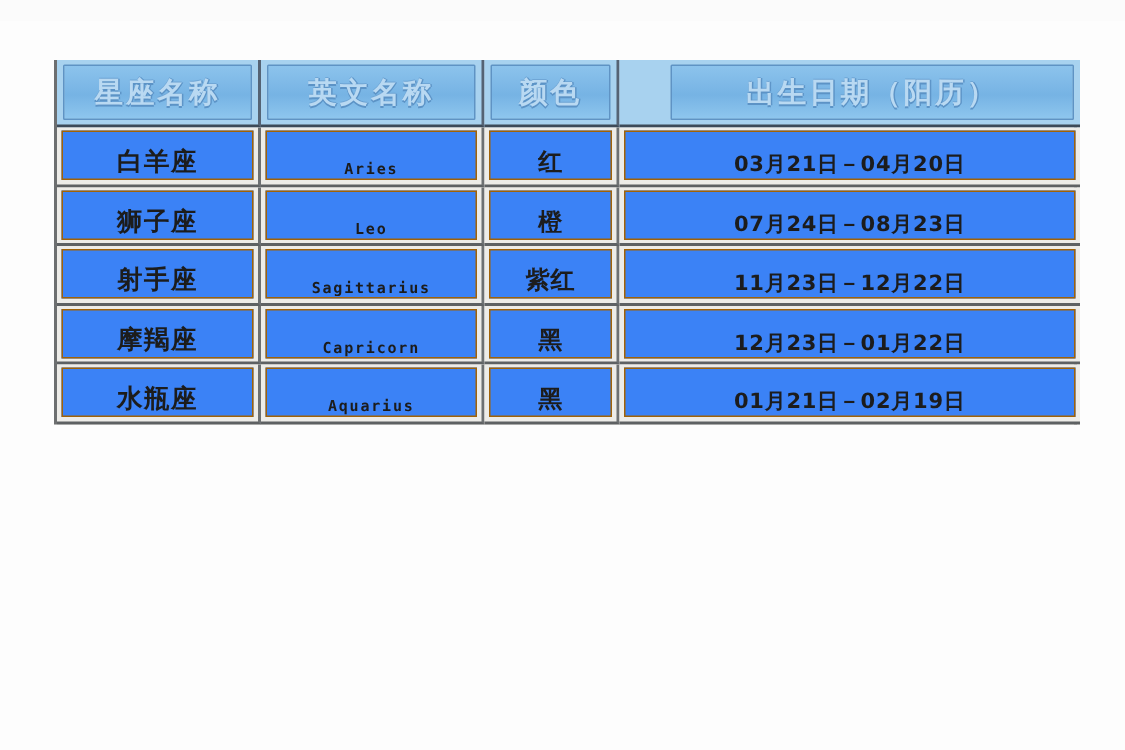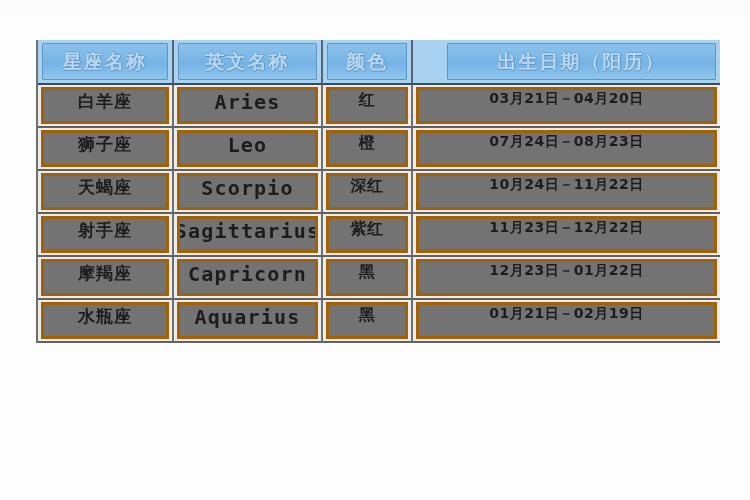--- a/index.html
+++ b/index.html
@@ -105,39 +105,39 @@
     border-right: 2px solid #6d7072;
     vertical-align: middle;
     text-align: center;
     height: 37.5px;
   }
   tr.data-row td:last-child { border-right: none; }
 
   .cell-inner {
     margin: 2px 3px;
     height: 31px;
-    background: #737373;
-    border: 3px solid #a16207;
+    background: #3b82f6;
+    border: 1px solid #a16207;
     display: flex;
-    align-items: flex-start;
+    align-items: flex-end;
     justify-content: center;
     overflow: hidden;
   }
 
   .cn {
     font-family: "DejaVu Sans", "Liberation Sans", sans-serif;
     font-size: 17px;
     font-weight: 700;
     color: #1c1c1c;
     letter-spacing: 1px;
     white-space: nowrap;
   }
   .en {
     font-family: "DejaVu Sans Mono", "Liberation Mono", monospace;
-    font-size: 20px;
+    font-size: 10px;
     font-weight: 700;
     color: #1c1c1c;
     letter-spacing: 1.2px;
     white-space: nowrap;
   }
   .color-txt {
     font-family: "DejaVu Sans", "Liberation Sans", sans-serif;
     font-size: 16px;
     font-weight: 700;
     color: #1c1c1c;
@@ -241,42 +241,20 @@
             </td>
             <td>
               <div class="cell-inner">
                 <span class="date">07月24日－08月23日</span>
               </div>
             </td>
           </tr>
           <tr class="data-row">
             <td>
               <div class="cell-inner">
-                <span class="cn">天蝎座</span>
-              </div>
-            </td>
-            <td>
-              <div class="cell-inner">
-                <span class="en">Scorpio</span>
-              </div>
-            </td>
-            <td>
-              <div class="cell-inner">
-                <span class="color-txt">深红</span>
-              </div>
-            </td>
-            <td>
-              <div class="cell-inner">
-                <span class="date">10月24日－11月22日</span>
-              </div>
-            </td>
-          </tr>
-          <tr class="data-row">
-            <td>
-              <div class="cell-inner">
                 <span class="cn">射手座</span>
               </div>
             </td>
             <td>
               <div class="cell-inner">
                 <span class="en">Sagittarius</span>
               </div>
             </td>
             <td>
               <div class="cell-inner">

